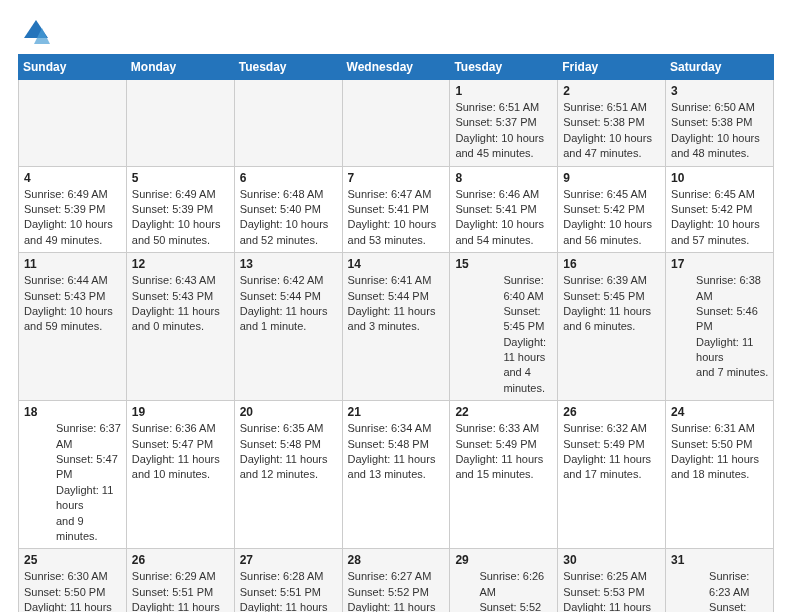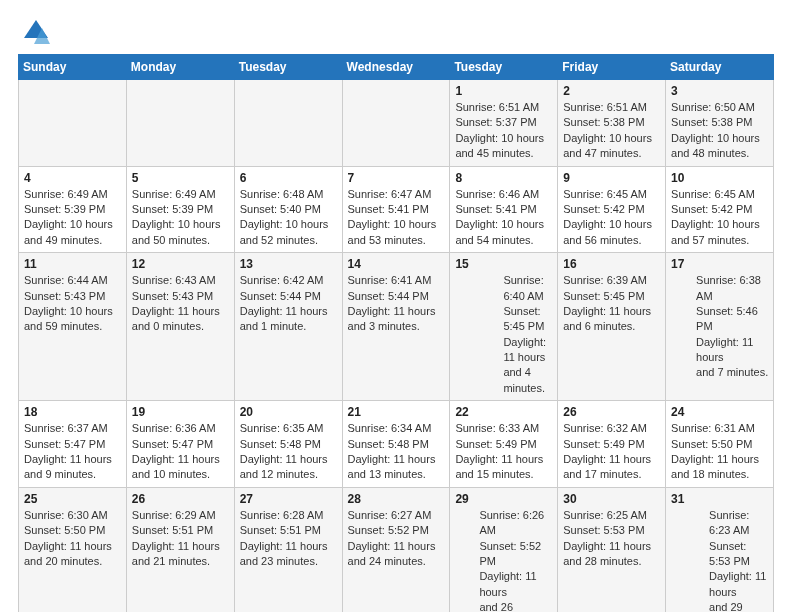--- a/index.html
+++ b/index.html
@@ -260,21 +260,21 @@
             <div class="day-number">17</div>
             <div class="day-info" style="white-space: pre-line; margin-left: 25px;">Sunrise: 6:38 AM
 Sunset: 5:46 PM
 Daylight: 11 hours
 and 7 minutes.</div>
           </td>
         </tr>
         <tr>
           <td>
             <div class="day-number">18</div>
-            <div class="day-info" style="white-space: pre-line;">Sunrise: 6:37 AM
+            <div class="day-info" style="white-space: pre-line; margin-left: 32px;">Sunrise: 6:37 AM
 Sunset: 5:47 PM
 Daylight: 11 hours
 and 9 minutes.</div>
           </td>
           <td>
             <div class="day-number">19</div>
             <div class="day-info" style="white-space: pre-line;">Sunrise: 6:36 AM
 Sunset: 5:47 PM
 Daylight: 11 hours
 and 10 minutes.</div>

